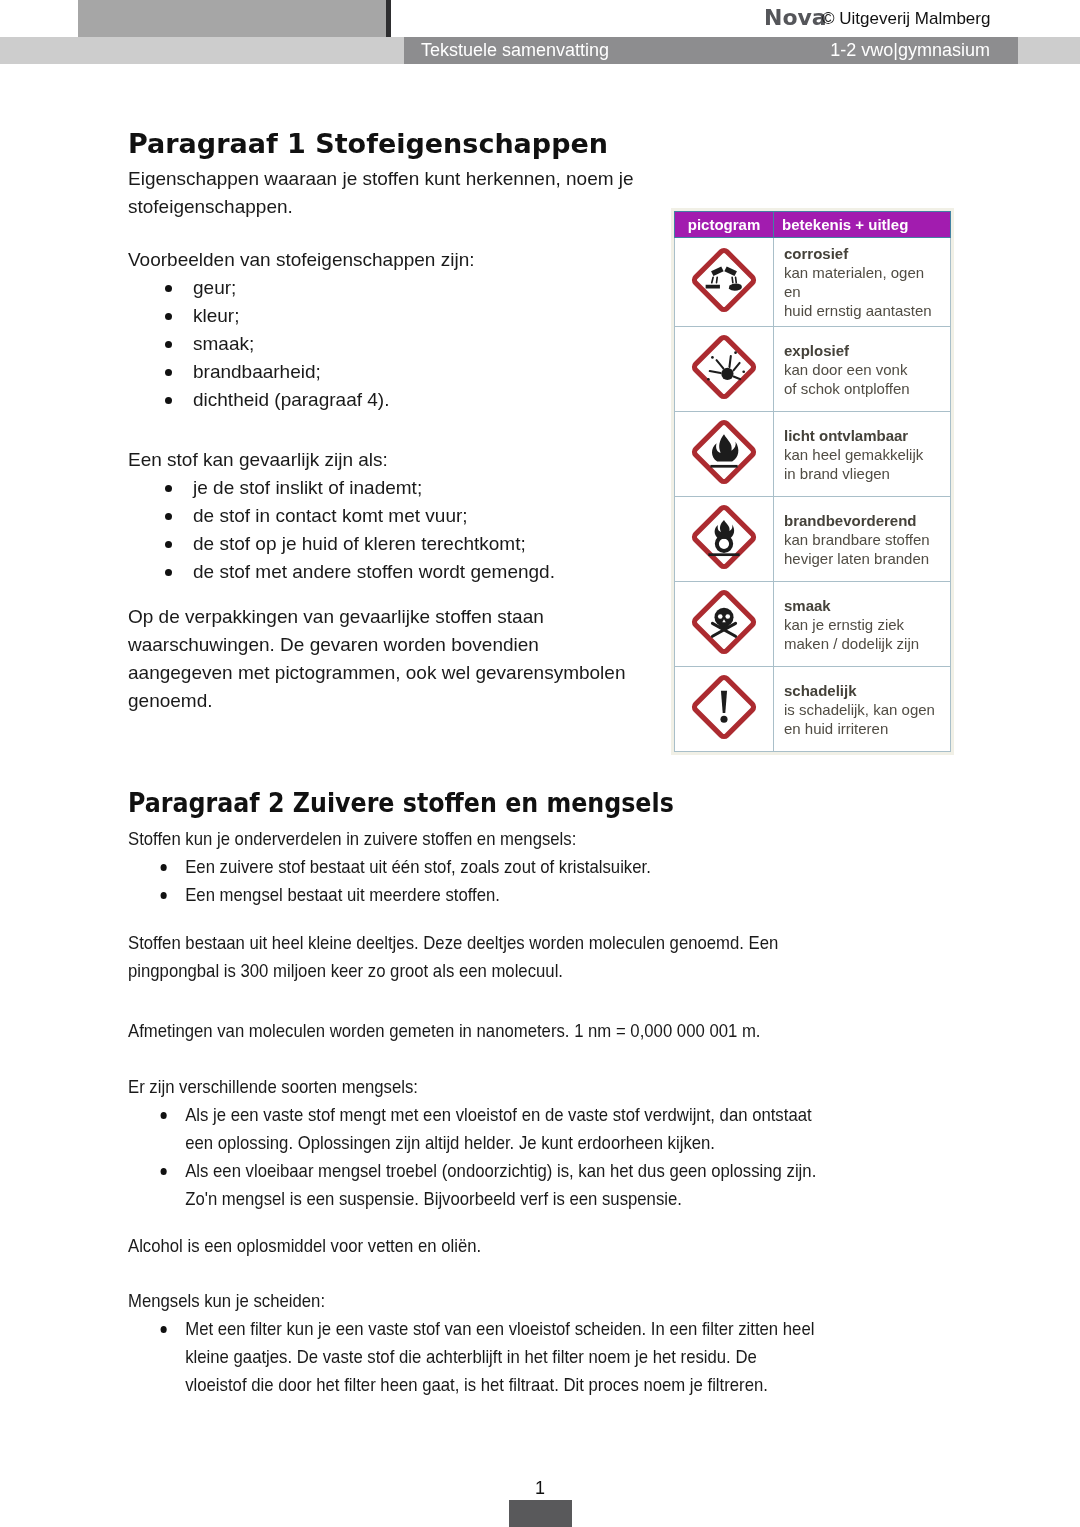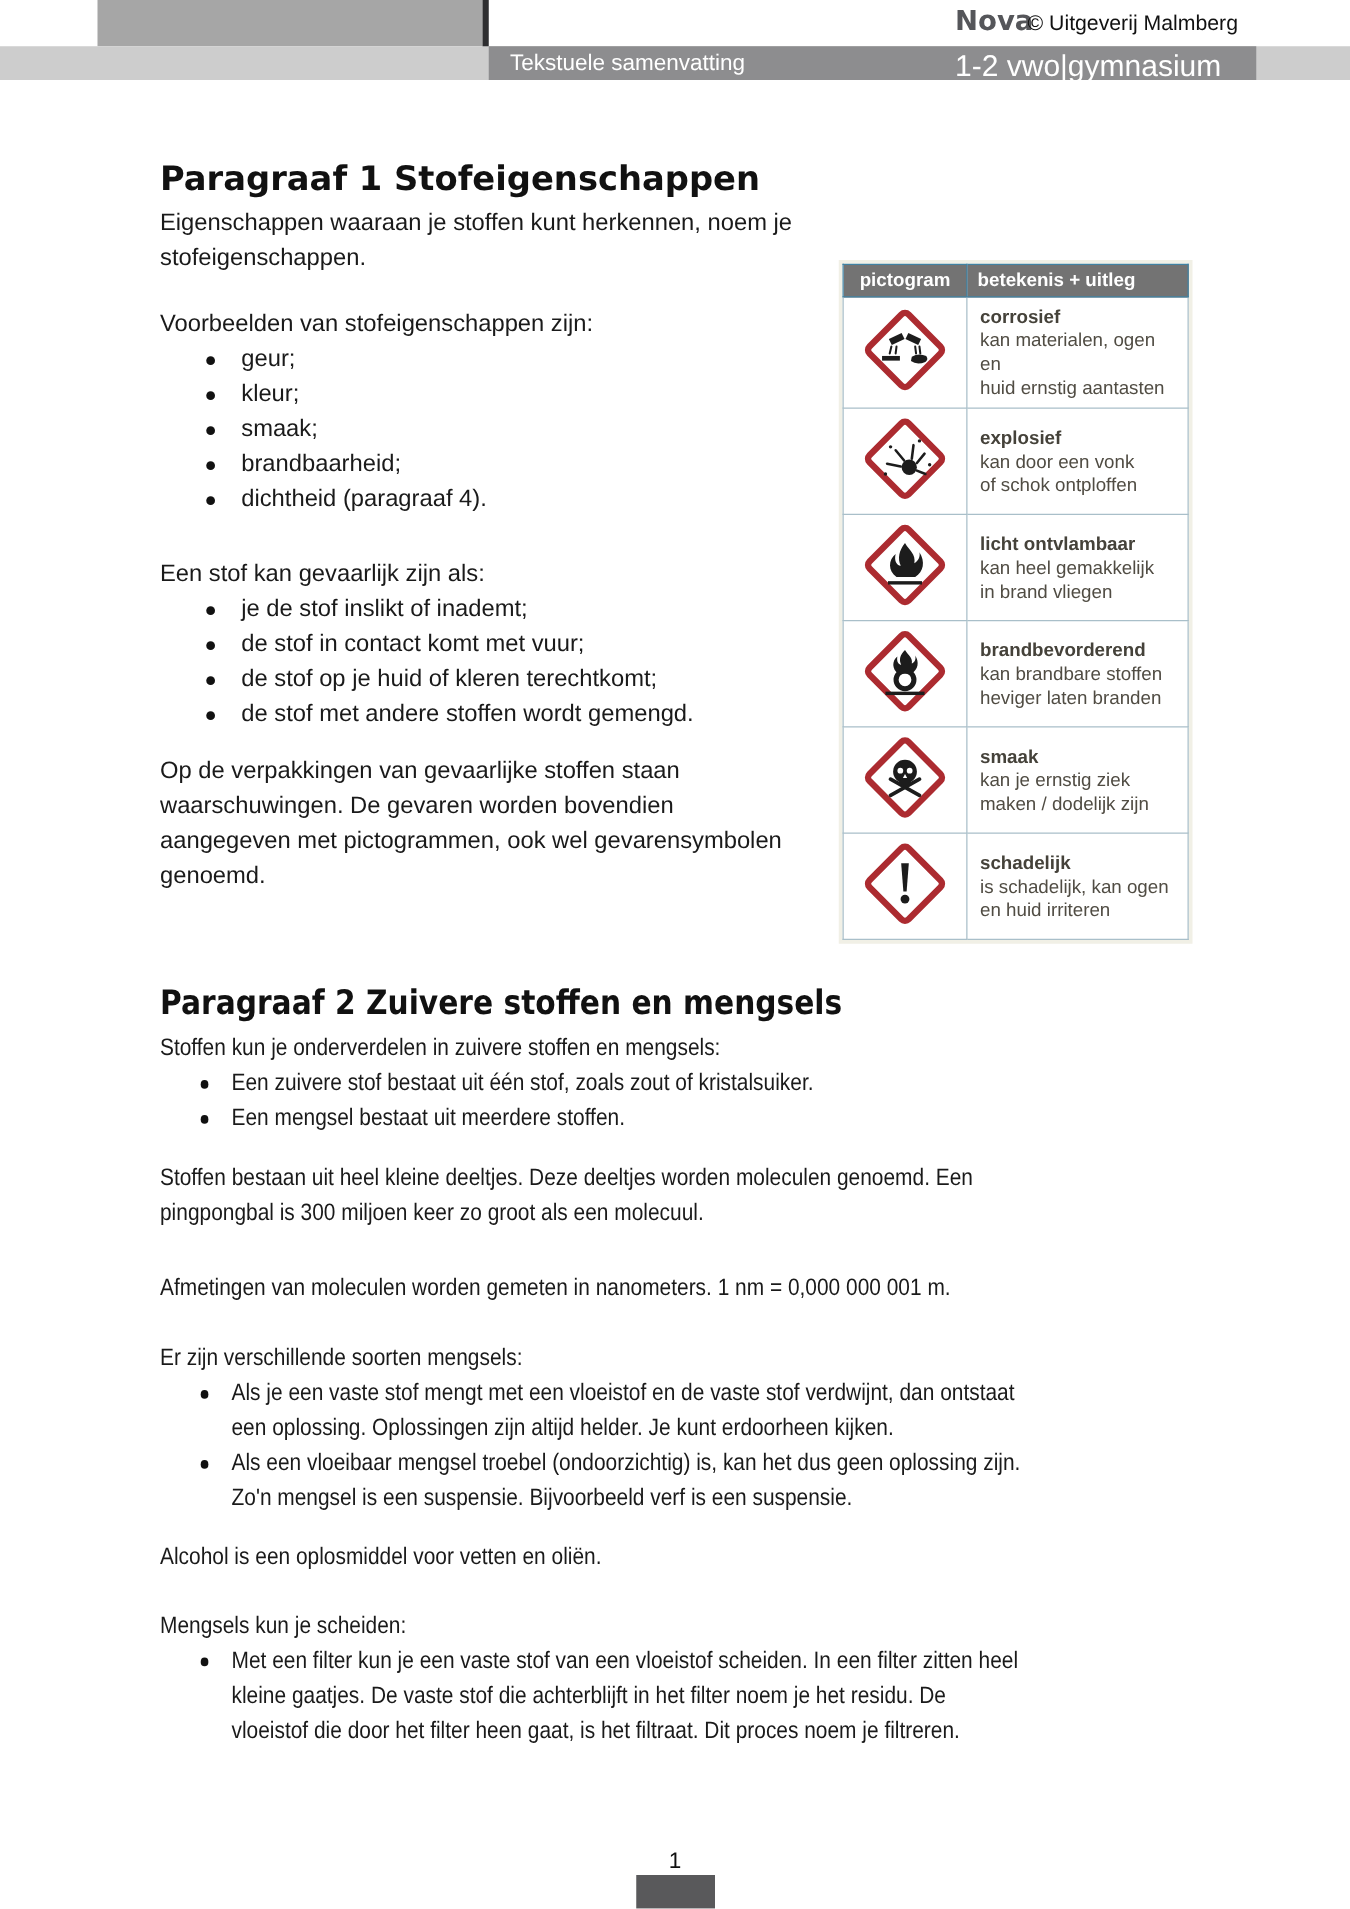--- a/index.html
+++ b/index.html
@@ -4,25 +4,25 @@
 <style>
   html,body{margin:0;padding:0;background:#ffffff;}
   .page{position:relative;width:1080px;height:1527px;background:#ffffff;overflow:hidden;
         font-family:"Liberation Sans",sans-serif;color:#1a1a1a;}
 
   
   .hdr-topbox{position:absolute;left:78px;top:0;width:308px;height:37px;background:#a6a6a6;}
   .hdr-vline{position:absolute;left:386px;top:0;width:5px;height:64px;background:#2e2e30;}
   .hdr-band{position:absolute;left:0;top:37px;width:1080px;height:27px;background:#cdcdcd;}
   .hdr-bar-left{position:absolute;left:78px;top:37px;width:308px;height:27px;background:#57575a;}
-  .hdr-bar-right{position:absolute;left:391px;top:37px;width:614px;height:27px;background:#8d8d8f;}
+  .hdr-bar-right{position:absolute;left:404px;top:37px;width:614px;height:27px;background:#8d8d8f;}
   .hdr-bar-left .code{position:absolute;left:13px;top:3px;font-size:18px;font-weight:bold;color:#ffffff;}
   .hdr-bar-left .chapter{position:absolute;left:50px;top:3px;font-size:18px;color:#f2f2f2;}
   .hdr-bar-right .doctype{position:absolute;left:17px;top:3px;font-size:18px;color:#ffffff;}
-  .hdr-bar-right .level{position:absolute;right:28px;top:3px;font-size:24px;color:#ffffff;}
+  .hdr-bar-right .level{position:absolute;right:28px;top:3px;font-size:18px;color:#ffffff;}
   .brand{position:absolute;left:764px;top:5px;font-size:22px;font-weight:bold;color:#55565a;
          font-family:"DejaVu Sans",sans-serif;}
   .publisher{position:absolute;left:822px;top:9px;font-size:17px;color:#111111;}
 
   
   .sec{position:absolute;left:128px;width:600px;font-size:19px;line-height:28px;}
   .sec1{top:128px;}
   .sec2{top:787px;width:1000px;transform:scaleX(0.88);transform-origin:0 0;}
   h1,h2{margin:0;font-family:"DejaVu Sans",sans-serif;font-weight:bold;font-size:27px;
         line-height:32px;color:#111111;}
@@ -32,21 +32,21 @@
   .mt6{margin-top:6px;}  .mt20{margin-top:20px;} .mt28{margin-top:28px;} .mt19{margin-top:19px;}
   .mt27{margin-top:27px;} .mt2{margin-top:2px;}  .mt4{margin-top:4px;}
   ul.blt{margin:0;padding:0 0 0 37px;list-style:none;}
   ul.blt li{position:relative;padding-left:28px;line-height:28px;white-space:pre-line;}
   ul.blt li::before{content:"";position:absolute;left:0;top:11px;width:7px;height:7px;
                     border-radius:50%;background:#111111;}
 
   
   .ptable-wrap{position:absolute;left:671px;top:208px;background:#f1f0e6;padding:3px;}
   table.ptable{border-collapse:collapse;background:#ffffff;}
-  .ptable th{background:#737373;color:#ffffff;font-size:15px;font-weight:bold;
+  .ptable th{background:#a21caf;color:#ffffff;font-size:15px;font-weight:bold;
              padding:4px 8px;border:1px solid #4182a3;text-align:left;}
   .ptable th.c1{width:82px;text-align:center;}
   .ptable th.c2{width:160px;}
   .ptable td{border:1px solid #a9bfc9;height:72px;vertical-align:middle;}
   .ptable td.pic{text-align:center;width:82px;}
   .ptable td.txt{padding:6px 12px 6px 10px;font-size:15px;line-height:19px;color:#504c43;}
   .ptable .term{font-weight:bold;color:#45423a;}
   .ptable .desc{white-space:pre-line;}
 
   

